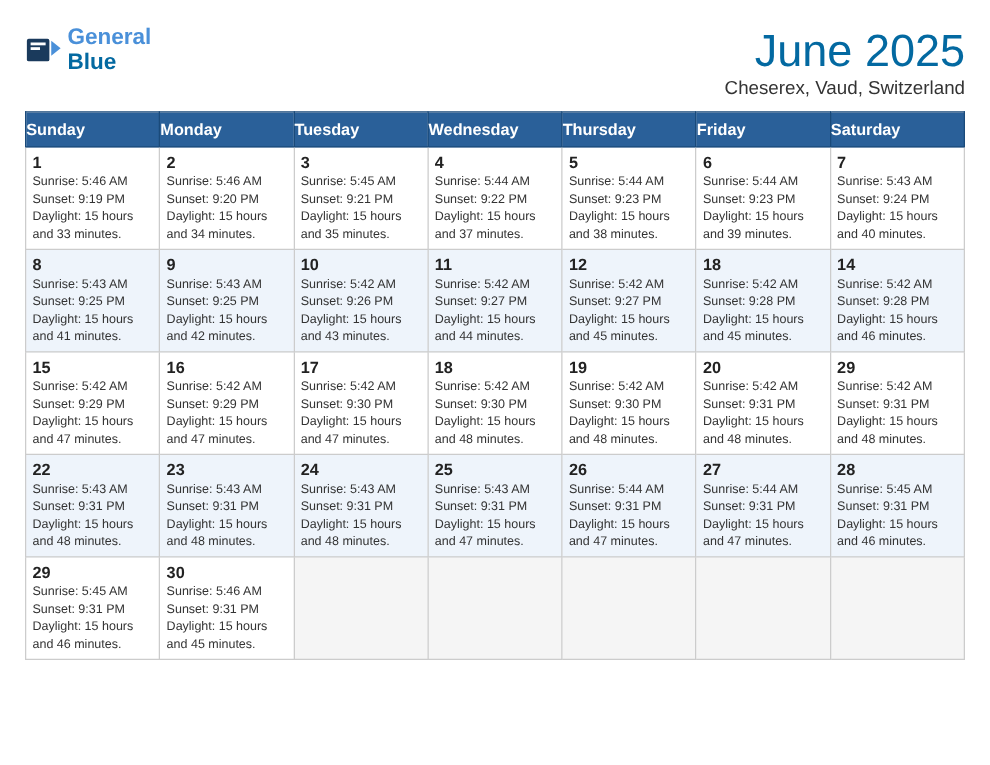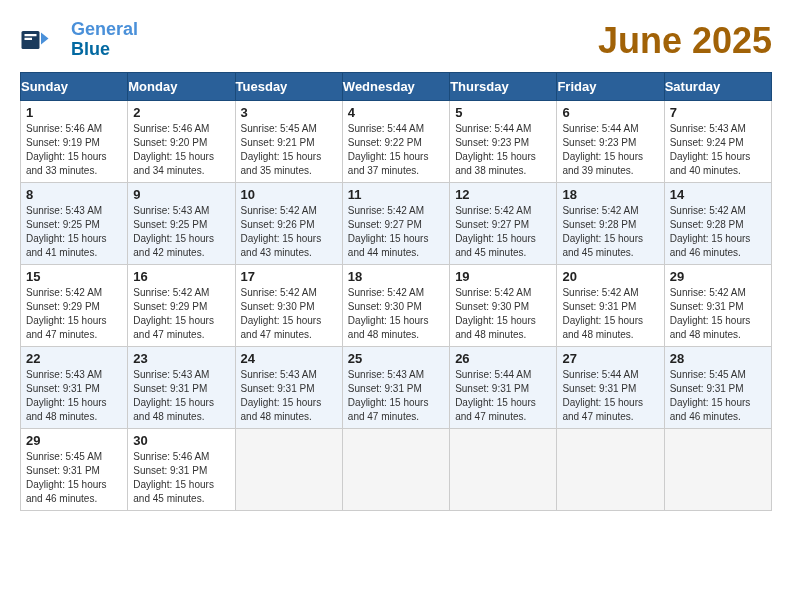--- a/index.html
+++ b/index.html
@@ -12,42 +12,42 @@
     }
     .header-area {
       display: flex;
       justify-content: space-between;
       align-items: flex-start;
       margin-bottom: 10px;
     }
     .logo {
       display: flex;
       align-items: center;
-      gap: 21px;
+      gap: 4px;
     }
     .logo-text {
       font-size: 18px;
       font-weight: bold;
       color: #1a3a5c;
       line-height: 1.1;
     }
     .logo-text span {
       color: #4a90d9;
     }
     .logo-icon {
       width: 30px;
       height: 30px;
     }
     .title-area {
       text-align: right;
     }
     .month-title {
       font-size: 36px;
-      font-weight: bold;
-      color: #a16207;
+      font-weight: normal;
+      color: #0369a1;
     }
     .location-title {
       font-size: 15px;
       color: #333;
     }
     .calendar {
       width: 100%;
       border-collapse: collapse;
       font-size: 11px;
     }
@@ -98,20 +98,21 @@
       <rect x="6" y="17" width="10" height="3" fill="#fff"></rect>
       <polygon points="28,10 38,18 28,26" fill="#4a90d9"></polygon>
     </svg>
     <div>
       <div class="logo-text"><span>General</span></div>
       <div class="logo-text"><span style="color:#0369a1">Blue</span></div>
     </div>
   </div>
   <div class="title-area">
     <div class="month-title">June 2025</div>
+    <div class="location-title">Cheserex, Vaud, Switzerland</div>
   </div>
 </div>
 
 <table class="calendar">
   <thead>
     <tr>
     <th>Sunday</th>
         <th>Monday</th>
         <th>Tuesday</th>
         <th>Wednesday</th>

